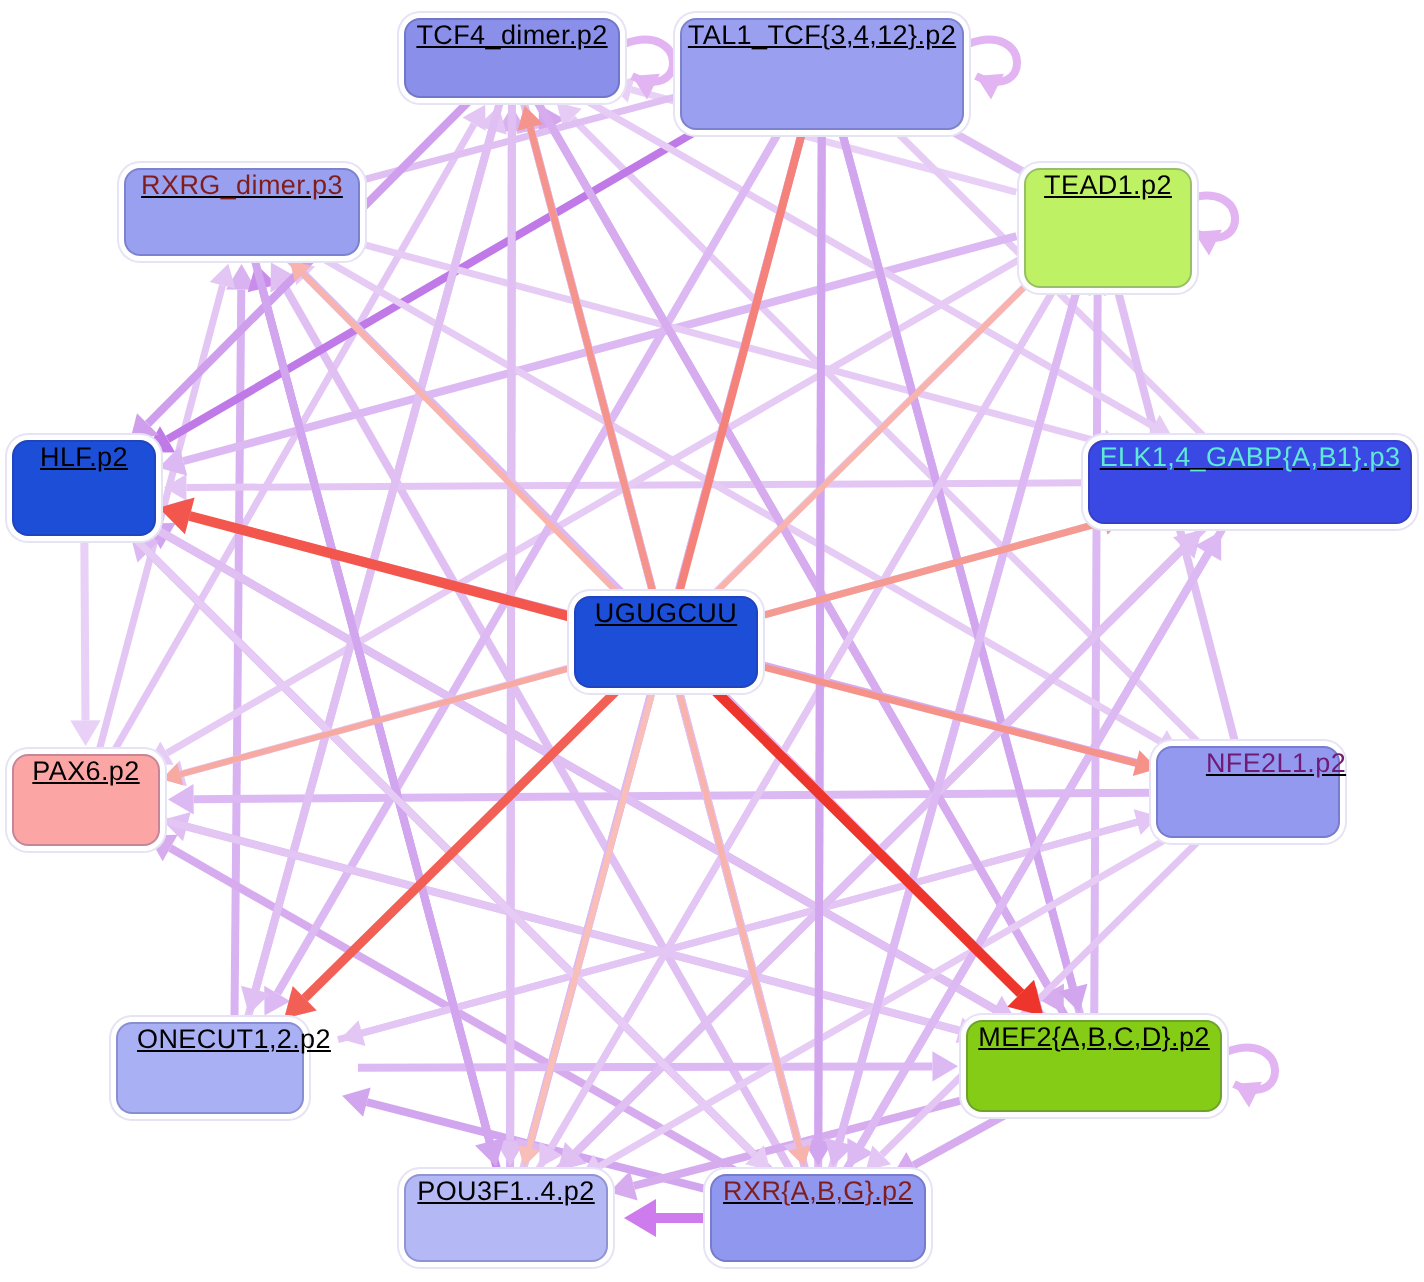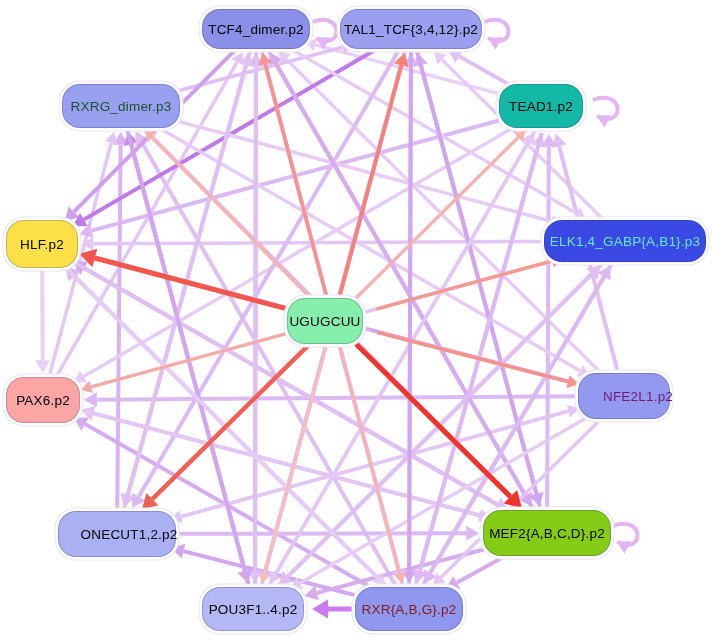--- a/index.html
+++ b/index.html
@@ -6,26 +6,27 @@
   #stage{
     position:relative;
     width:712px;height:641px;
     overflow:hidden;
     background:#ffffff;
     font-family:"Liberation Sans", sans-serif;
   }
   #edge-layer{position:absolute;left:0;top:0;width:712px;height:641px;}
   .node{
     position:absolute;
-    display:flex;align-items:center;justify-content:center;
-    border-radius:18px;
+    display:flex;align-items:flex-start;justify-content:center;
+    border-radius:8px;
     box-sizing:border-box;
     border:1px solid rgba(40,40,110,0.25);
     box-shadow:0 0 0 2.5px #ffffff, 0 0 0 3.5px #e6e4f4;
     cursor:pointer;
+    text-decoration:underline;
   }
   .node .lbl{
     font-size:13.5px;
     letter-spacing:0.2px;
     white-space:nowrap;
     padding:0 6px;
   }
 </style>
 </head>
 <body>
@@ -362,45 +363,45 @@
       </g>
       <g>
         <line x1="339.7948236040171" y1="346.74880523627536" x2="399.73691615168923" y2="573.8977875221907" stroke="#f8b3ac" stroke-width="3"></line>
         <polygon points="402.186397059507,583.1800309623422 394.22558410909926,575.3521668112074 405.2482481942792,572.443408233174" fill="#f8b3ac"></polygon>
       </g>
     </svg>
   <div id="node-layer">
       <div class="node" style="left: 202px; top: 9px; width: 108px; height: 40px; background: rgb(138, 144, 234);">
         <span class="lbl" style="color: rgb(0, 0, 0);">TCF4_dimer.p2</span>
       </div>
-      <div class="node" style="left: 340px; top: 9px; width: 142px; height: 40px; background: rgb(154, 160, 239);">
+      <div class="node" style="left: 340px; top: 9px; width: 142px; height: 56px; background: rgb(154, 160, 239);">
         <span class="lbl" style="color: rgb(0, 0, 0);">TAL1_TCF{3,4,12}.p2</span>
       </div>
       <div class="node" style="left: 62px; top: 84px; width: 118px; height: 44px; background: rgb(154, 160, 240);">
-        <span class="lbl" style="color: #14532d;">RXRG_dimer.p3</span>
-      </div>
-      <div class="node" style="left: 499px; top: 84px; width: 84px; height: 44px; background: #14b8a6;">
+        <span class="lbl" style="color: #7f1d1d;">RXRG_dimer.p3</span>
+      </div>
+      <div class="node" style="left: 512px; top: 84px; width: 84px; height: 60px; background: #bef264;">
         <span class="lbl" style="color: rgb(0, 0, 0);">TEAD1.p2</span>
       </div>
-      <div class="node" style="left: 6px; top: 220px; width: 72px; height: 48px; background: #fde047;">
+      <div class="node" style="left: 6px; top: 220px; width: 72px; height: 48px; background: #1d4ed8;">
         <span class="lbl" style="color: rgb(0, 0, 0);">HLF.p2</span>
       </div>
       <div class="node" style="left: 544px; top: 220px; width: 162px; height: 42px; background: rgb(59, 73, 228);">
         <span class="lbl" style="color: #5eead4;">ELK1,4_GABP{A,B1}.p3</span>
       </div>
-      <div class="node" style="left: 287px; top: 298px; width: 76px; height: 46px; background: #86efac;">
+      <div class="node" style="left: 287px; top: 298px; width: 92px; height: 46px; background: #1d4ed8;">
         <span class="lbl" style="color: rgb(0, 0, 0);">UGUGCUU</span>
       </div>
       <div class="node" style="left: 6px; top: 377px; width: 74px; height: 46px; background: #fca5a5;">
         <span class="lbl" style="color: rgb(0, 0, 0);">PAX6.p2</span>
       </div>
       <div class="node" style="left: 578px; top: 373px; width: 92px; height: 46px; background: rgb(147, 153, 238);">
         <span class="lbl" style="color: #701a75; margin-left: 28px;">NFE2L1.p2</span>
       </div>
-      <div class="node" style="left: 58px; top: 511px; width: 118px; height: 46px; background: rgb(170, 176, 244); padding-left: 24px;">
+      <div class="node" style="left: 58px; top: 511px; width: 94px; height: 46px; background: rgb(170, 176, 244); padding-left: 24px;">
         <span class="lbl" style="color: rgb(0, 0, 0);">ONECUT1,2.p2</span>
       </div>
       <div class="node" style="left: 483px; top: 510px; width: 128px; height: 46px; background: #84cc16;">
         <span class="lbl" style="color: rgb(0, 0, 0);">MEF2{A,B,C,D}.p2</span>
       </div>
       <div class="node" style="left: 202px; top: 587px; width: 102px; height: 44px; background: rgb(180, 184, 245);">
         <span class="lbl" style="color: rgb(0, 0, 0);">POU3F1..4.p2</span>
       </div>
       <div class="node" style="left: 355px; top: 587px; width: 108px; height: 44px; background: rgb(144, 151, 238);">
         <span class="lbl" style="color: #7f1d1d;">RXR{A,B,G}.p2</span>

